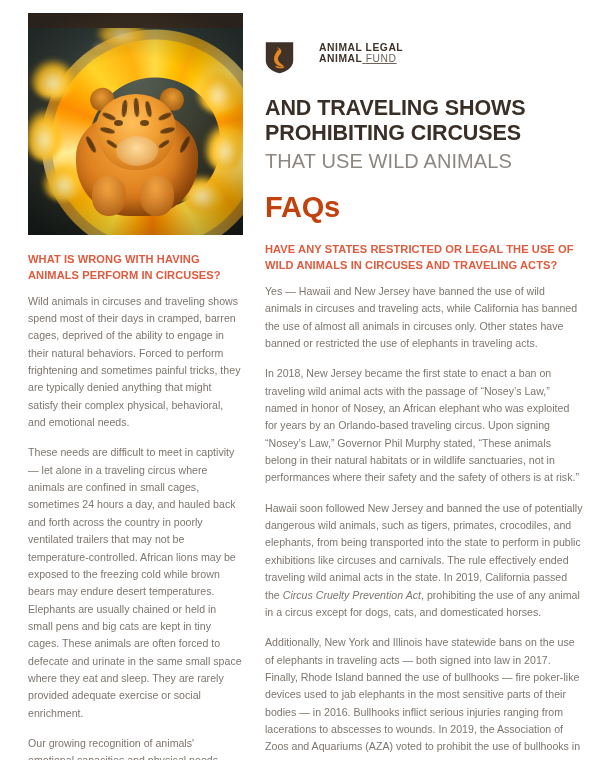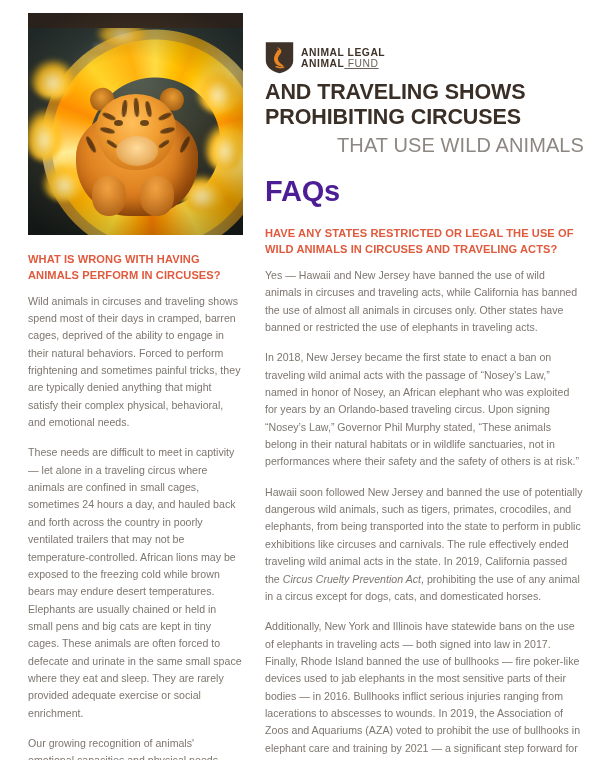--- a/index.html
+++ b/index.html
@@ -148,24 +148,23 @@
   }
   .t-paw.l { left: 30px; } .t-paw.r { left: 78px; }
   .hero-glow {
     position:absolute; inset:0; z-index:7; pointer-events:none;
     background: radial-gradient(ellipse 70% 58% at 50% 52%, rgba(255,186,60,0.20) 0%, rgba(255,150,20,0.06) 55%, rgba(0,0,0,0.30) 100%);
   }
 
   
   .brand {
     display: flex;
-    align-items: center;
-    gap: 7px;
+    gap: 25px;
     margin-top: 28px;
-    margin-bottom: 6px;
+    margin-bottom: 22px;
   }
   .brand-mark { width: 29px; height: 33px; flex: 0 0 29px; display:block; }
   .brand-words {
     display: flex; flex-direction: column;
     line-height: 1.08;
     padding-top: 1px;
   }
   .brand-line { font-size: 10.3px; letter-spacing: .55px; white-space: nowrap; }
   .brand-strong { font-weight: 700; color: #3e3229; }
   .brand-light  { font-weight: 400; color: #6c6259; text-decoration: underline; }
@@ -179,27 +178,26 @@
     color: #3a2f27;
     margin: 0;
   }
   .subhead {
     font-weight: 400;
     font-size: 20px;
     line-height: 1.2;
     letter-spacing: .1px;
     color: #8d8782;
     margin: 3px 0 0 0;
-    text-align: right;
   }
   .faqs {
     font-weight: 700;
     font-size: 29px;
     letter-spacing: -0.2px;
-    color: #4c1d95;
+    color: #c2410c;
     margin: 18px 0 14px 0;
   }
 
   
   .sec-head {
     color: #e05a3d;
     font-weight: 700;
     font-size: 11.1px;
     line-height: 1.42;
     letter-spacing: .08px;

